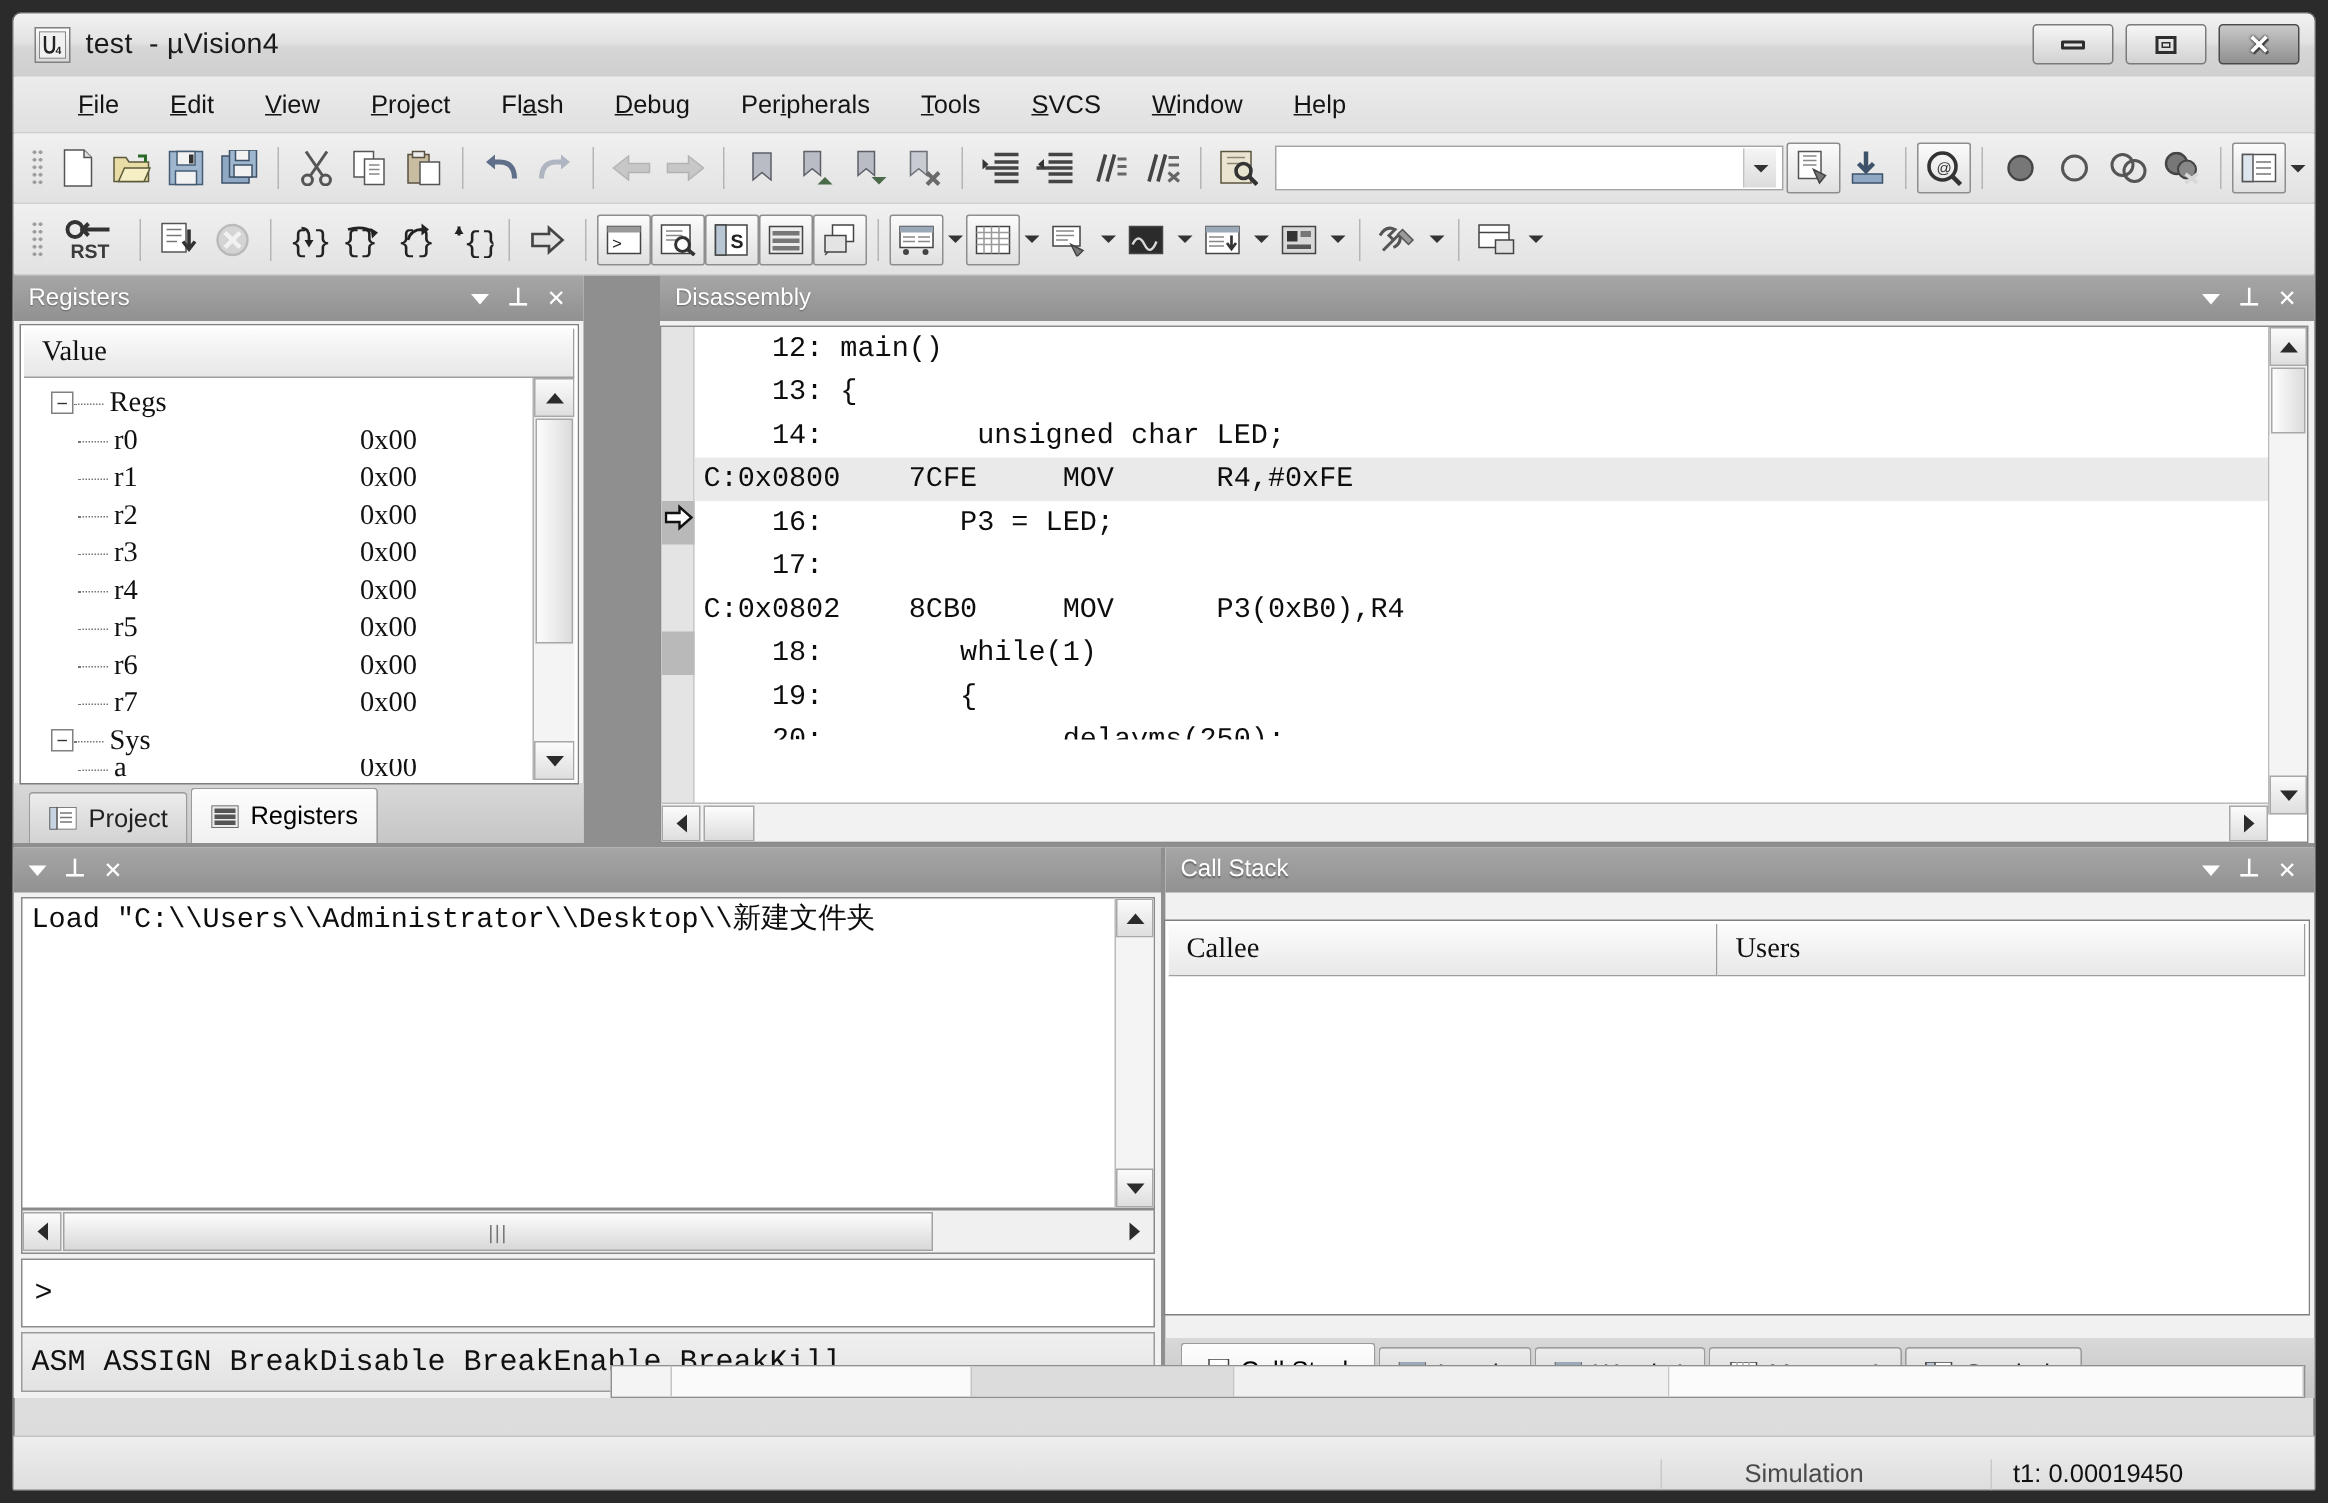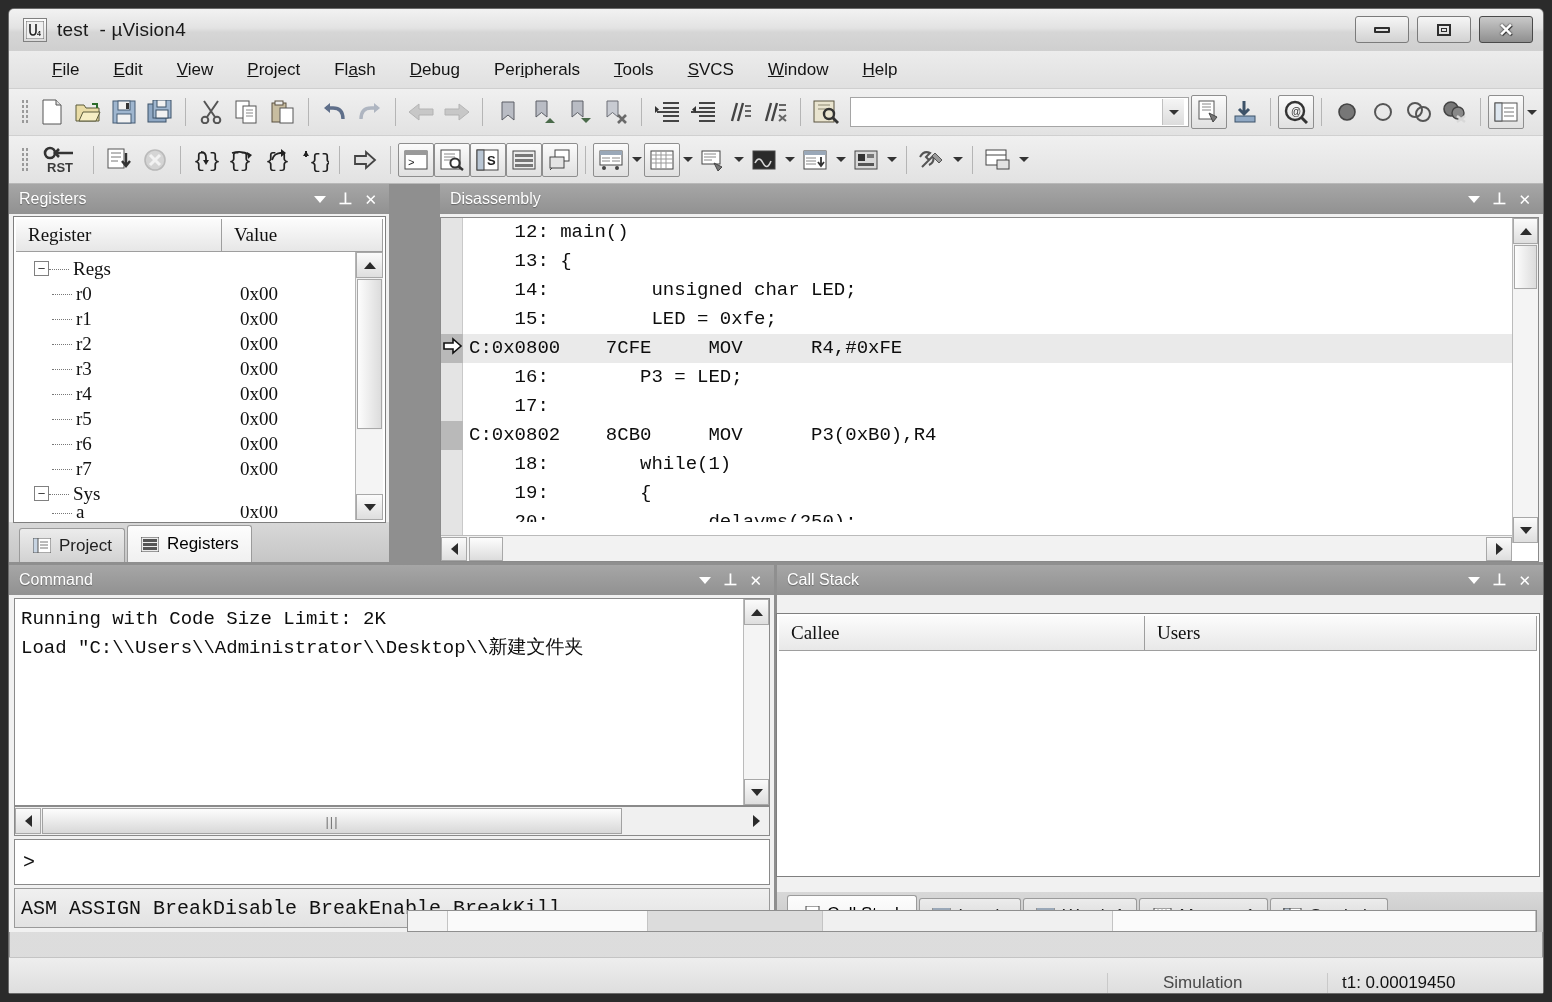--- a/index.html
+++ b/index.html
@@ -743,21 +743,20 @@
         <div class="panel-caption">
           <div class="cap-title">Registers</div>
           <div class="cap-btns">
             <div class="cap-caret"></div>
             <div class="cap-btn pin">⊥</div>
             <div class="cap-btn">✕</div>
           </div>
         </div>
         <div class="reg-body">
           <div class="reg-header">
-            <div class="reg-hcell c1">Register</div>
             <div class="reg-hcell c2">Value</div>
           </div>
           <div class="reg-rows">
 
             <div class="reg-row">
               <div class="tree-ind"></div>
               <div class="tree-box">−</div>
               <div class="tree-dash"></div>
               <div class="reg-name">Regs</div>
             </div>
@@ -879,21 +878,20 @@
         </div>
         <div class="disasm-body">
           <div class="disasm-gutter">
             <div class="gut-mark" style="top:116px"></div>
             <div class="gut-mark" style="top:203px"></div>
           </div>
           <div class="disasm-code">
             <div class="dline">    12: main()</div>
             <div class="dline">    13: {</div>
             <div class="dline">    14:         unsigned char LED;</div>
-            <div class="dline">    15:         LED = 0xfe;</div>
             <div class="dline current">C:0x0800    7CFE     MOV      R4,#0xFE</div>
             <div class="dline">    16:        P3 = LED;</div>
             <div class="dline">    17:</div>
             <div class="dline">C:0x0802    8CB0     MOV      P3(0xB0),R4</div>
             <div class="dline">    18:        while(1)</div>
             <div class="dline">    19:        {</div>
             <div class="dline" style="height:14px;overflow:hidden">    20:              delayms(250);</div>
           </div>
           <div class="pc-arrow" style="top:116px">
             <svg width="20" height="18" viewBox="0 0 20 18">
@@ -929,29 +927,27 @@
         <div class="hs-seg" style="flex:0 0 175px;background:#dcdcdc"></div>
         <div class="hs-seg" style="flex:0 0 290px;background:#f0f0f0"></div>
         <div class="hs-seg" style="flex:1 1 auto;background:#fbfbfb"></div>
       </div>
     </div>
 
     <div class="bottom-row">
 
       <div class="panel command-panel">
         <div class="panel-caption">
-          <div class="cap-title">Command</div>
           <div class="cap-btns">
             <div class="cap-caret"></div>
             <div class="cap-btn pin">⊥</div>
             <div class="cap-btn">✕</div>
           </div>
         </div>
         <div class="cmd-output">
-          <div class="cmd-text">Running with Code Size Limit: 2K</div>
           <div class="cmd-text" style="padding-top:0">Load "C:\\Users\\Administrator\\Desktop\\新建文件夹</div>
           <div class="cmd-vscroll">
             <div class="sb-arrow">
                 <div class="sb-up"></div>
               </div>
             <div class="sb-track"></div>
             <div class="sb-arrow">
                 <div class="sb-down"></div>
               </div>
           </div>

